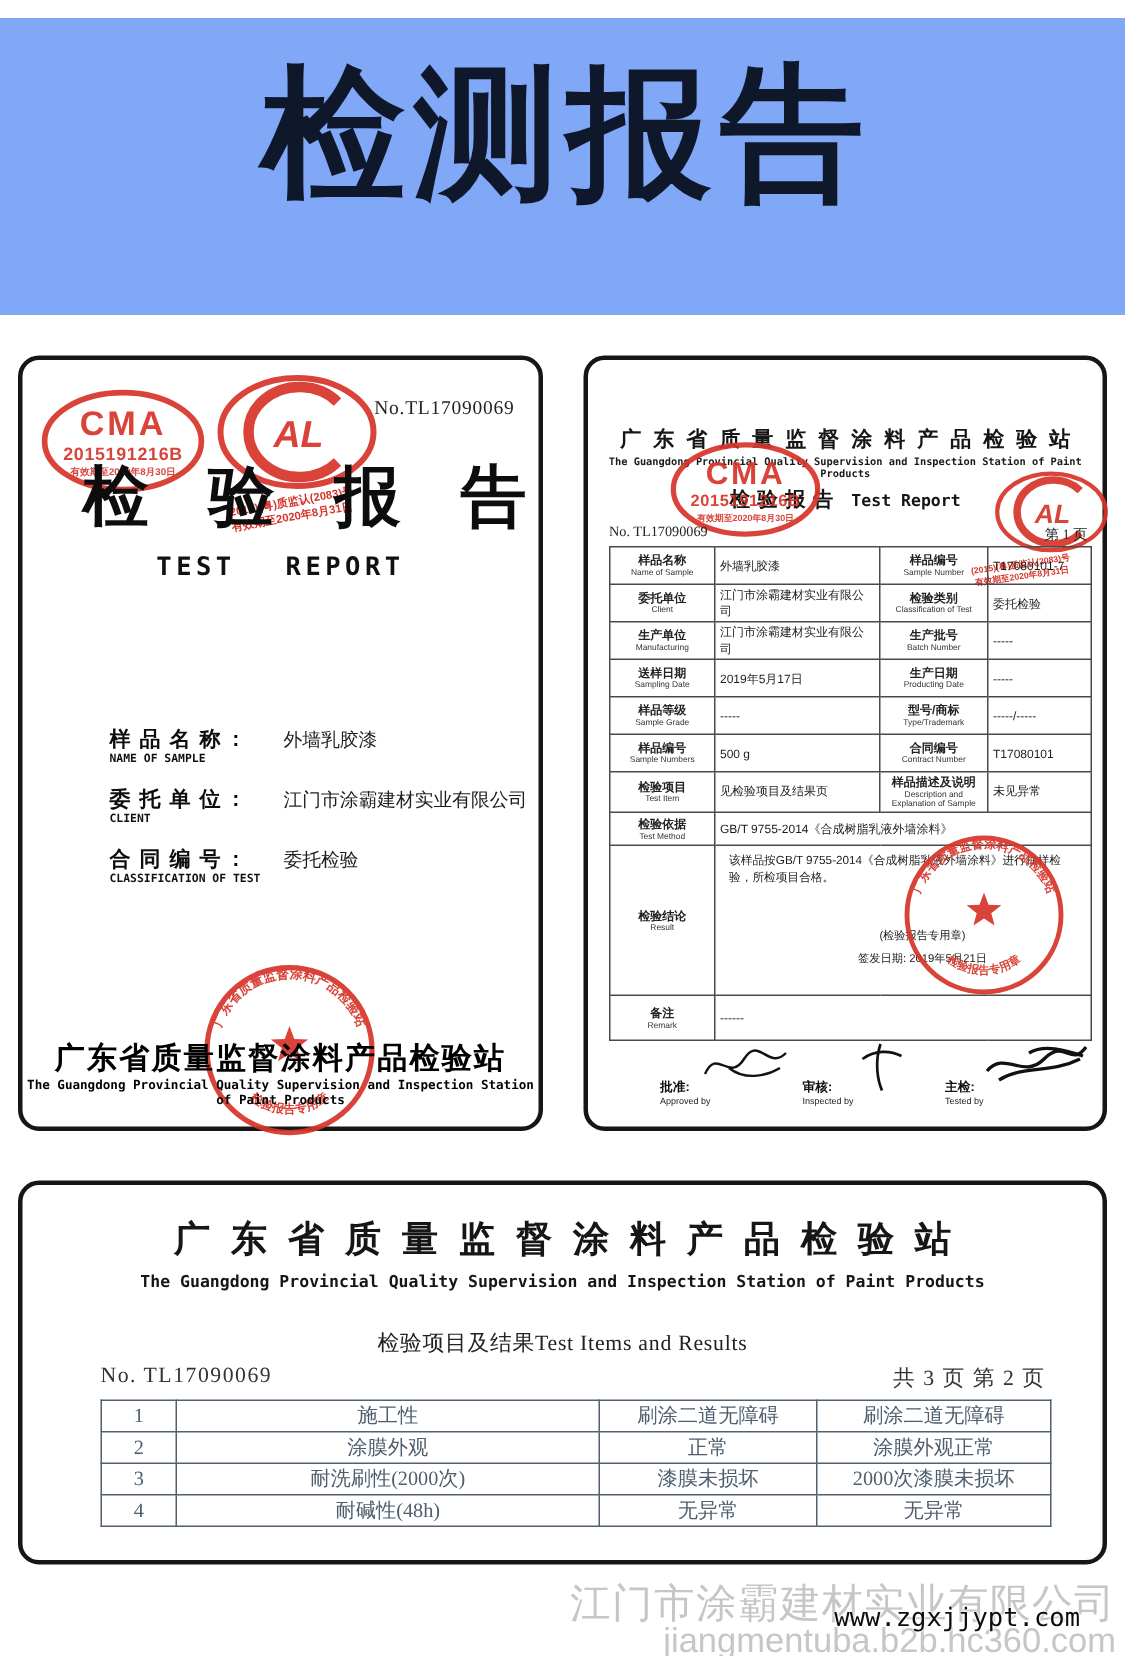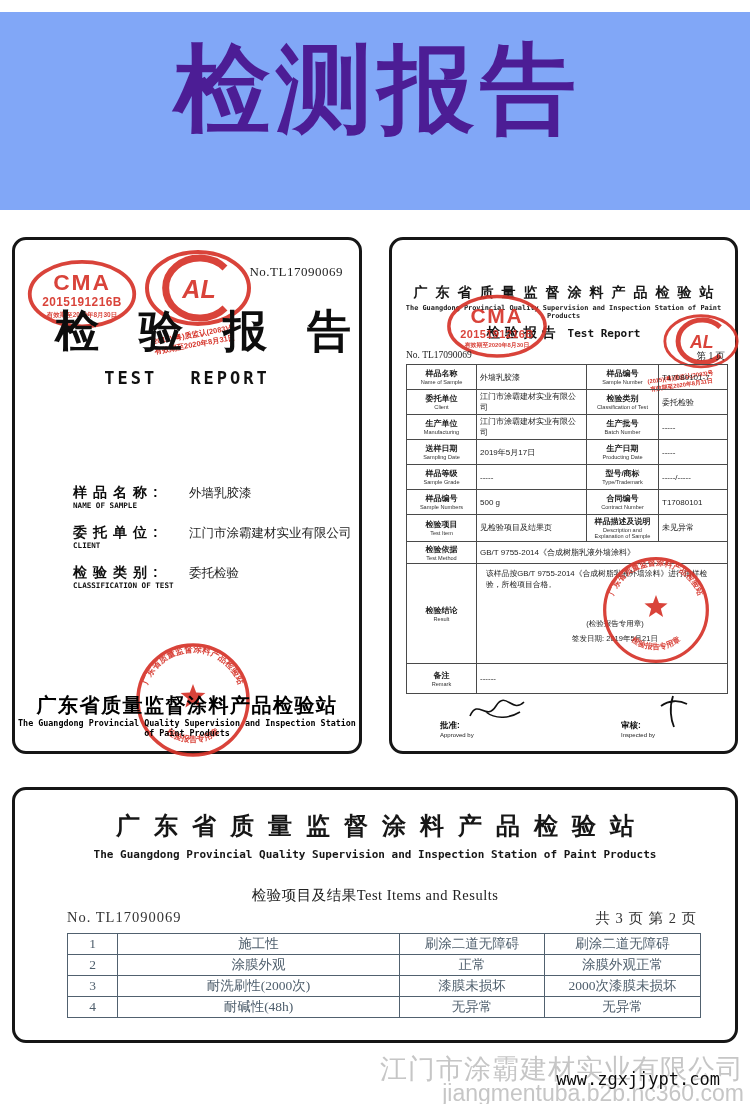--- a/index.html
+++ b/index.html
@@ -1,39 +1,39 @@
 <!DOCTYPE html>
 <html><head>
 <meta charset="utf-8">
 <style>
   * { margin:0; padding:0; box-sizing:border-box; }
   body { background:#ffffff; font-family:"Liberation Sans", sans-serif; }
   .page { position:relative; width:750px; height:1104px; background:#ffffff; overflow:hidden; }
 
   
   .hero { position:absolute; left:0; top:12px; width:750px; height:198px; background:#81a7f7; }
-  .hero-title { margin-top:14px; text-align:center; font-size:96px; font-weight:800; color:#4c1d95; letter-spacing:6px; padding-left:6px; font-family:"Liberation Sans",sans-serif; }
+  .hero-title { margin-top:14px; text-align:center; font-size:96px; font-weight:800; color:#0f172a; letter-spacing:6px; padding-left:6px; font-family:"Liberation Sans",sans-serif; }
   .hero-sub { margin-top:6px; text-align:center; font-size:33px; font-weight:500; color:#ffffff; letter-spacing:2px; }
 
   
   .card { position:absolute; background:#ffffff; border:3px solid #161616; border-radius:14px; }
   .left-cert  { left:12px;  top:237px; width:350px; height:517px; }
   .right-cert { left:389px; top:237px; width:349px; height:517px; }
   .results-card { left:12px; top:787px; width:726px; height:256px; }
 
   .abs { position:absolute; }
   .ctr { left:0; right:0; text-align:center; }
 
   
   .lc-no { top:24px; right:16px; font-family:"Liberation Serif",serif; font-size:13px; color:#222; letter-spacing:0.5px; }
   .lc-title { top:62px; font-family:"Liberation Serif",serif; font-size:44px; font-weight:800; color:#0d0d0d; letter-spacing:40px; padding-left:40px; white-space:nowrap; }
   .lc-title-en { top:128px; font-family:"DejaVu Sans Mono",monospace; font-size:17px; font-weight:700; color:#111; letter-spacing:3px; word-spacing:20px; }
   .lc-fields { left:58px; top:244px; width:284px; }
   .lc-field { position:relative; margin-bottom:13px; min-height:27px; }
-  .lc-label { font-family:Liberation Sans, sans-serif; font-size:14px; font-weight:700; letter-spacing:6px; color:#0d0d0d; white-space:nowrap; }
+  .lc-label { font-family:Liberation Mono, monospace; font-size:14px; font-weight:700; letter-spacing:6px; color:#0d0d0d; white-space:nowrap; }
   .lc-label-en { font-family:"DejaVu Sans Mono",monospace; font-size:7.6px; font-weight:700; color:#111; margin-top:-1px; letter-spacing:0; }
   .lc-value { position:absolute; left:116px; top:1px; font-family:"Liberation Serif",serif; font-size:12.5px; color:#1d1d1d; white-space:nowrap; }
   .lc-station { top:452px; font-size:20px; font-weight:800; color:#000; letter-spacing:1.5px; }
   .lc-station-en { top:478px; font-family:"DejaVu Sans Mono",monospace; font-size:8.4px; font-weight:700; color:#000; }
 
   
   .stamp { position:absolute; opacity:0.92; }
   svg text { fill:#d6342a; font-family:"Liberation Sans",sans-serif; }
   .s-logo { font-size:24px; font-weight:800; letter-spacing:2px; }
   .s-num  { font-size:12.5px; font-weight:800; letter-spacing:0.5px; }
@@ -120,21 +120,21 @@
         <div class="lc-label">样品名称:</div>
         <div class="lc-label-en">NAME OF SAMPLE</div>
         <div class="lc-value">外墙乳胶漆</div>
       </div>
       <div class="lc-field">
         <div class="lc-label">委托单位:</div>
         <div class="lc-label-en">CLIENT</div>
         <div class="lc-value">江门市涂霸建材实业有限公司</div>
       </div>
       <div class="lc-field">
-        <div class="lc-label">检验类别:</div>
+        <div class="lc-label">合同编号:</div>
         <div class="lc-label-en">CLASSIFICATION OF TEST</div>
         <div class="lc-value">委托检验</div>
       </div>
     </div>
 
     <svg class="stamp" style="left:118px;top:400px;" width="120" height="120" viewBox="0 0 120 120">
       <circle cx="60" cy="60" r="55" fill="none" stroke="#d6342a" stroke-width="3.5"></circle>
       <defs>
         <path id="arcT1" d="M 14.9 43.6 A 48 48 0 0 1 105.1 43.6"></path>
         <path id="arcB1" d="M 20.5 74.4 A 42 42 0 0 0 99.5 74.4"></path>
@@ -318,20 +318,27 @@
         </svg>
         <span class="zh">批准:</span>
         <div class="en">Approved by</div>
       </div>
       <div class="sig">
         <svg width="50" height="34" viewBox="0 0 50 34">
           <path d="M26 2 C 22 14, 24 26, 27 33 M 14 12 C 22 6, 32 6, 40 10" fill="none" stroke="#111" stroke-width="1.8"></path>
         </svg>
         <span class="zh">审核:</span>
         <div class="en">Inspected by</div>
+      </div>
+      <div class="sig">
+        <svg width="72" height="32" viewBox="0 0 72 32">
+          <path d="M2 20 C 14 6, 26 26, 40 12 S 58 18, 68 4 M 10 26 C 26 16, 44 22, 64 12 M 30 8 C 40 2, 54 6, 66 10" fill="none" stroke="#111" stroke-width="2.2"></path>
+        </svg>
+        <span class="zh">主检:</span>
+        <div class="en">Tested by</div>
       </div>
     </div>
   </div>
 
   <div class="card results-card">
     <div class="abs ctr bc-station">广东省质量监督涂料产品检验站</div>
     <div class="abs ctr bc-station-en">The Guangdong Provincial Quality Supervision and Inspection Station of Paint Products</div>
     <div class="abs ctr bc-caption">检验项目及结果Test Items and Results</div>
     <div class="abs bc-no-line">
       <span>No. TL17090069</span>

